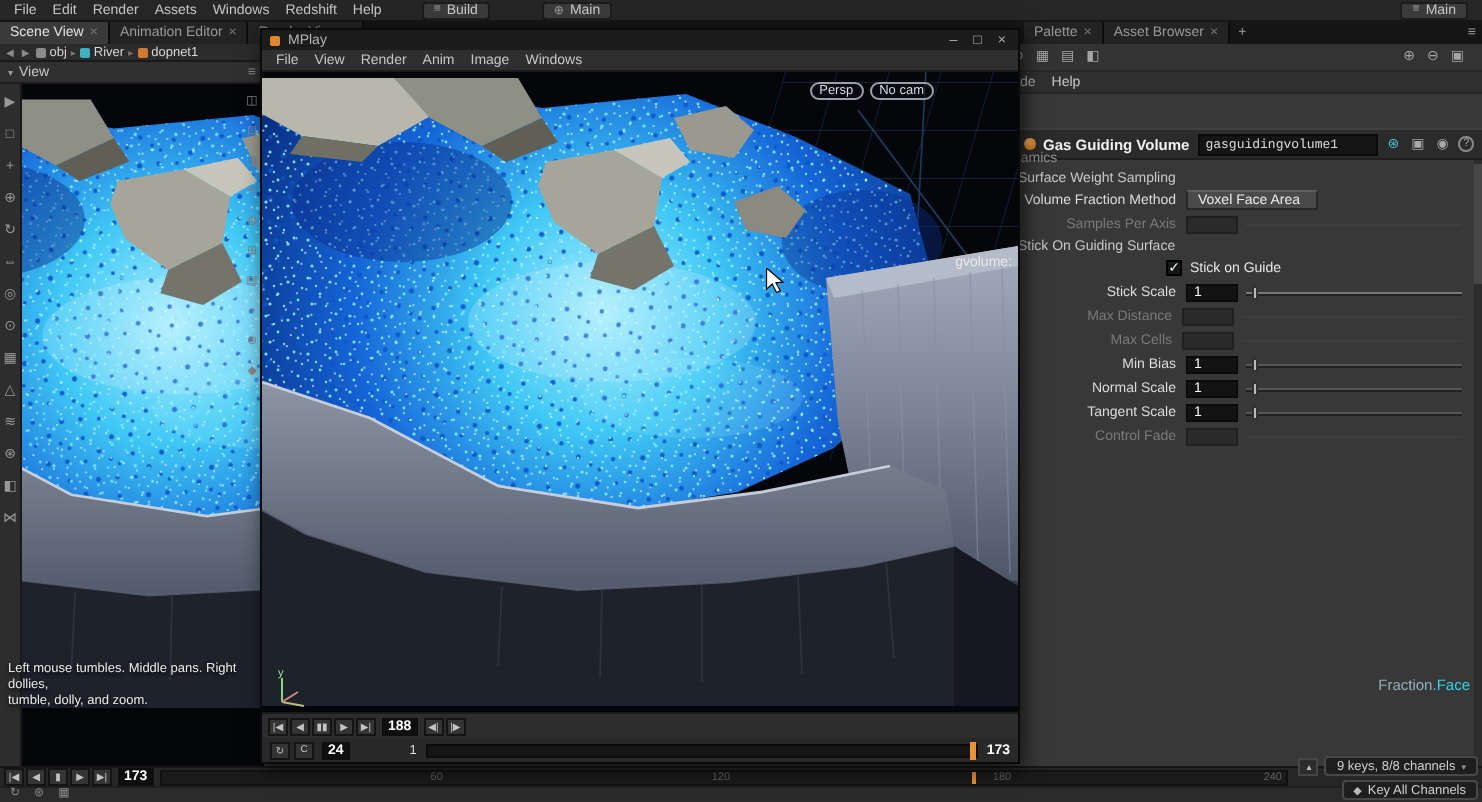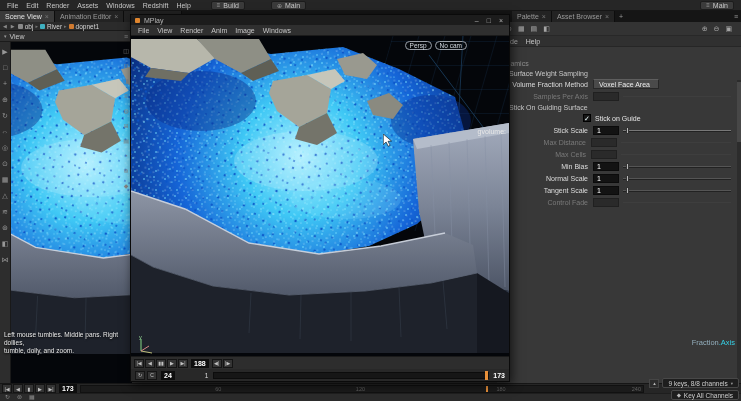--- a/index.html
+++ b/index.html
@@ -412,20 +412,30 @@
       <span class="ticon">◧</span>
       <span class="ticon rt-right">⊕</span>
       <span class="ticon">⊖</span>
       <span class="ticon">▣</span>
     </div>
     <div class="rp-menubar">
       <span class="frag">de</span>
       <span>Help</span>
     </div>
     <div class="rp-gap"></div>
+    <div class="rp-header">
+      <span class="grip">⋮</span>
+      <span class="node-dot"></span>
+      <span class="type-label">Gas Guiding Volume</span>
+      <input class="node-name" value="gasguidingvolume1" style="">
+      <span class="hicon teal">⊛</span>
+      <span class="hicon">▣</span>
+      <span class="hicon">◉</span>
+      <span class="hicon help">?</span>
+    </div>
     <div class="rp-params">
       <span class="shelf-frag">ynamics</span>
       <div class="p-heading">Surface Weight Sampling</div>
       <div class="p-row">
         <span class="p-label">Volume Fraction Method</span>
         <div class="p-menu">
           <span>Voxel Face Area</span>
         </div>
       </div>
       <div class="p-row dim">
@@ -479,21 +489,21 @@
             <span class="p-handle"></span>
           </div>
       </div>
       <div class="p-row dim">
         <span class="p-label">Control Fade</span>
         <input class="p-field dim-field" style="">
         <div class="p-slider dim-slider"></div>
       </div>
     </div>
     <div class="watermark">
-      <span class="wm-pre">Fraction</span><span class="wm-suf">.Axis</span>
+      <span class="wm-pre">Fraction</span><span class="wm-suf">.Face</span>
     </div>
     <div class="rp-scroll">
         <div class="rp-thumb"></div>
       </div>
   </div>
 
   <div class="mplay">
     <div class="mp-title">
       <span class="mp-icon"></span>
       <span class="mp-title-text">MPlay</span>

